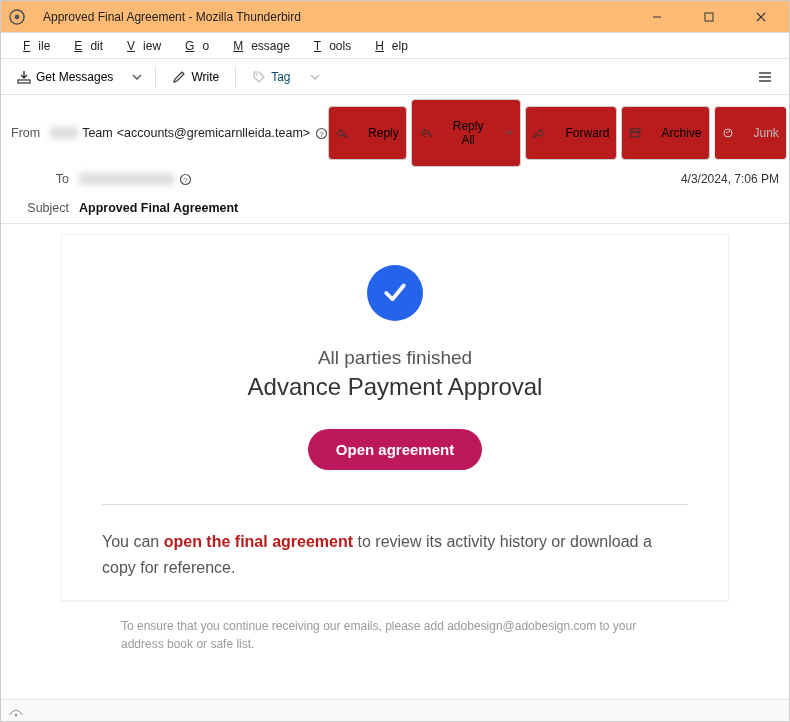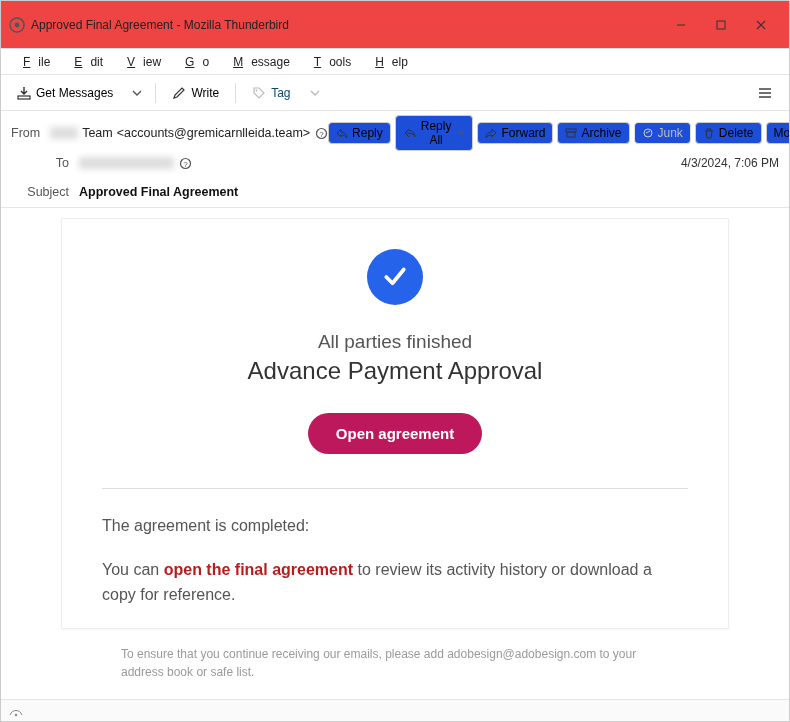--- a/index.html
+++ b/index.html
@@ -1,36 +1,36 @@
 <!DOCTYPE html>
 <html><head>
 <meta charset="utf-8">
 <style>
 * { box-sizing: border-box; margin: 0; padding: 0; }
 body { font-family: -apple-system, "Segoe UI", Arial, sans-serif; font-size: 13px; background: #fff; width: 790px; height: 722px; overflow: hidden; color: #222; position: relative; border: 1px solid #ccc; }
-.titlebar { display: flex; align-items: center; height: 48px; padding: 0 8px; border-bottom: 1px solid #ddd; background: #ef4444; }
+.titlebar { display: flex; align-items: center; height: 32px; padding: 0 8px; border-bottom: 1px solid #ddd; background: #fdba74; gap: 12px; }
 .titlebar .tb-icon { width: 16px; height: 16px; margin-right: 6px; }
 .titlebar .tb-title { flex: 1; font-size: 12px; color: #222; }
 .titlebar .win-btn { width: 40px; height: 28px; display: flex; align-items: center; justify-content: center; }
 .menubar { display: flex; align-items: center; height: 26px; padding: 0 6px; border-bottom: 1px solid #e5e5e5; font-size: 12px; }
 .menubar span { padding: 3px 8px; cursor: default; }
 .menubar span .ul { text-decoration: underline; }
 .toolbar { display: flex; align-items: center; height: 36px; padding: 0 8px; border-bottom: 1px solid #e5e5e5; gap: 6px; }
 .tb-btn { display: flex; align-items: center; gap: 5px; padding: 4px 8px; border-radius: 4px; font-size: 12px; background: transparent; border: none; cursor: pointer; }
 .tb-sep { width: 1px; height: 20px; background: #ddd; margin: 0 2px; }
 .tb-chev { width: 20px; display: flex; align-items: center; justify-content: center; }
 .toolbar-spacer { flex: 1; }
 .hdr { padding: 4px 10px; }
 .hdr-row { display: flex; align-items: center; min-height: 24px; font-size: 12.5px; }
 .hdr-label { width: 58px; text-align: right; color: #555; margin-right: 10px; }
 .hdr-val { display: flex; align-items: center; gap: 4px; }
 .blurtext { filter: blur(3px); color: #777; }
 .presence { width: 14px; height: 14px; display: inline-flex; align-items: center; justify-content: center; }
 .hdr-actions { margin-left: auto; display: flex; gap: 4px; align-items: center; }
-.act-btn { display: flex; align-items: center; gap: 4px; padding: 3px 7px; border: 1px solid #ccc; border-radius: 4px; font-size: 12px; background: #1d4ed8; cursor: pointer; }
+.act-btn { display: flex; align-items: center; gap: 20px; padding: 19px 7px; border: 1px solid #ccc; border-radius: 4px; font-size: 12px; background: #b91c1c; cursor: pointer; }
 .act-btn.disabled { color: #bbb; border-color: #e2e2e2; }
 .act-btn .chev { margin-left: 2px; }
 .date { margin-left: auto; color: #333; font-size: 12px; }
 .subject-row { padding: 6px 10px 8px 10px; display: flex; align-items: center; font-size: 12.5px; border-bottom: 1px solid #e5e5e5; }
 .subject-row .lbl { width: 58px; text-align: right; color: #555; margin-right: 10px; }
 .subject-row .val { font-weight: 600; color: #111; }
 .body-area { padding: 0; position: relative; height: 540px; overflow: auto; }
 .msg-wrap { margin: 10px 60px; background: #fff; }
 .msg-inner { border: 1px solid #eee; background: #fff; padding: 30px 40px 20px 40px; text-align: center; box-shadow: 0 1px 2px rgba(0,0,0,0.04); }
 .brand { display: flex; align-items: center; justify-content: center; gap: 8px; font-size: 20px; color: #444; margin-bottom: 30px; }
@@ -235,21 +235,20 @@
       <div class="check-circle">
         <svg width="30" height="30" viewBox="0 0 24 24">
             <path d="M5 12l5 5 9-11" stroke="#fff" stroke-width="3" fill="none" stroke-linecap="round" stroke-linejoin="round"></path>
           </svg>
       </div>
       <div class="status-line1">All parties finished</div>
       <div class="status-line2">Advance Payment Approval</div>
       <button class="open-btn">Open agreement</button>
       <div class="hr"></div>
       <div class="body-text">
-        <p style="margin-bottom:18px">The agreement is completed:</p>
         <p>
           <span>You can </span><a class="link">open the final agreement</a><span> to review its activity history or download a copy for reference.</span>
         </p>
       </div>
     </div>
     <div class="footer">
       <p style="margin-bottom:14px">To ensure that you continue receiving our emails, please add adobesign@adobesign.com to your address book or safe list.</p>
 
     </div>
   </div>

